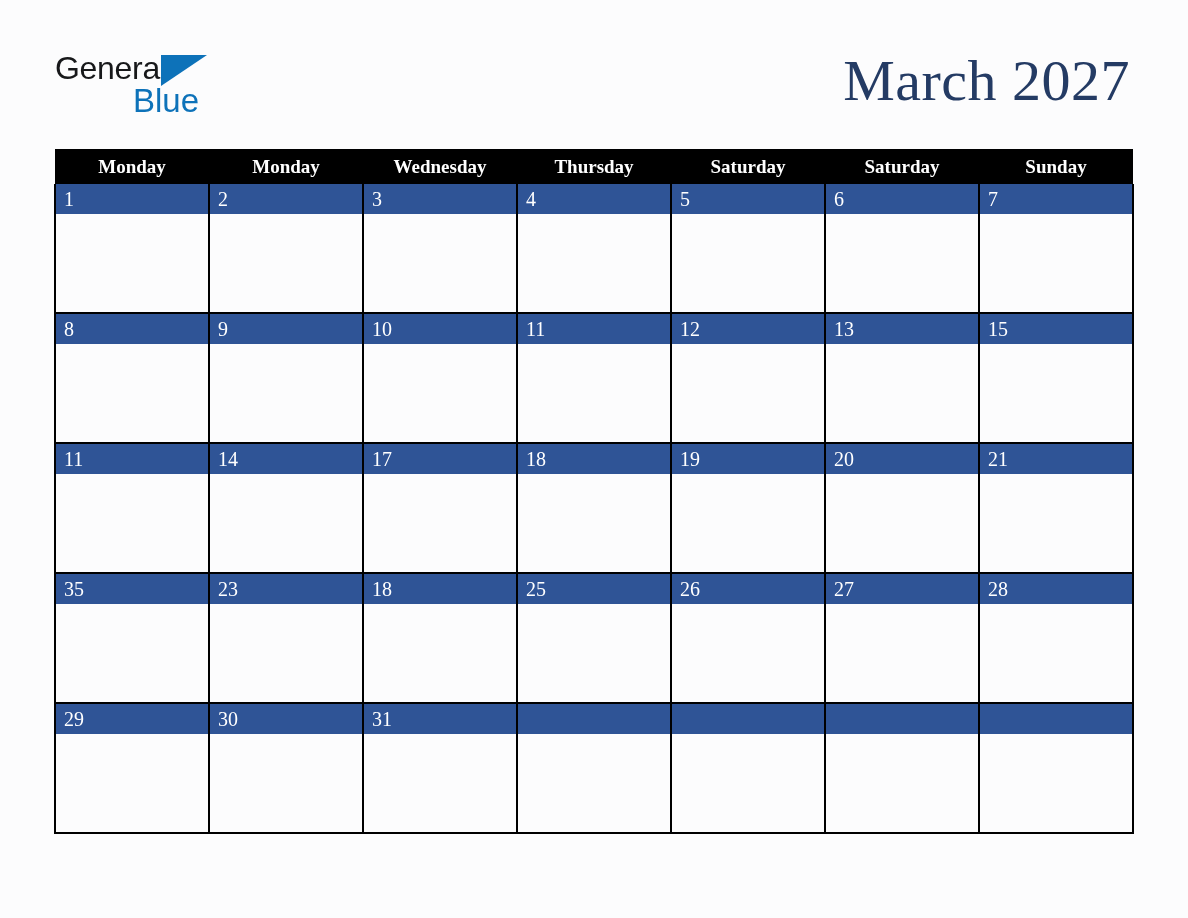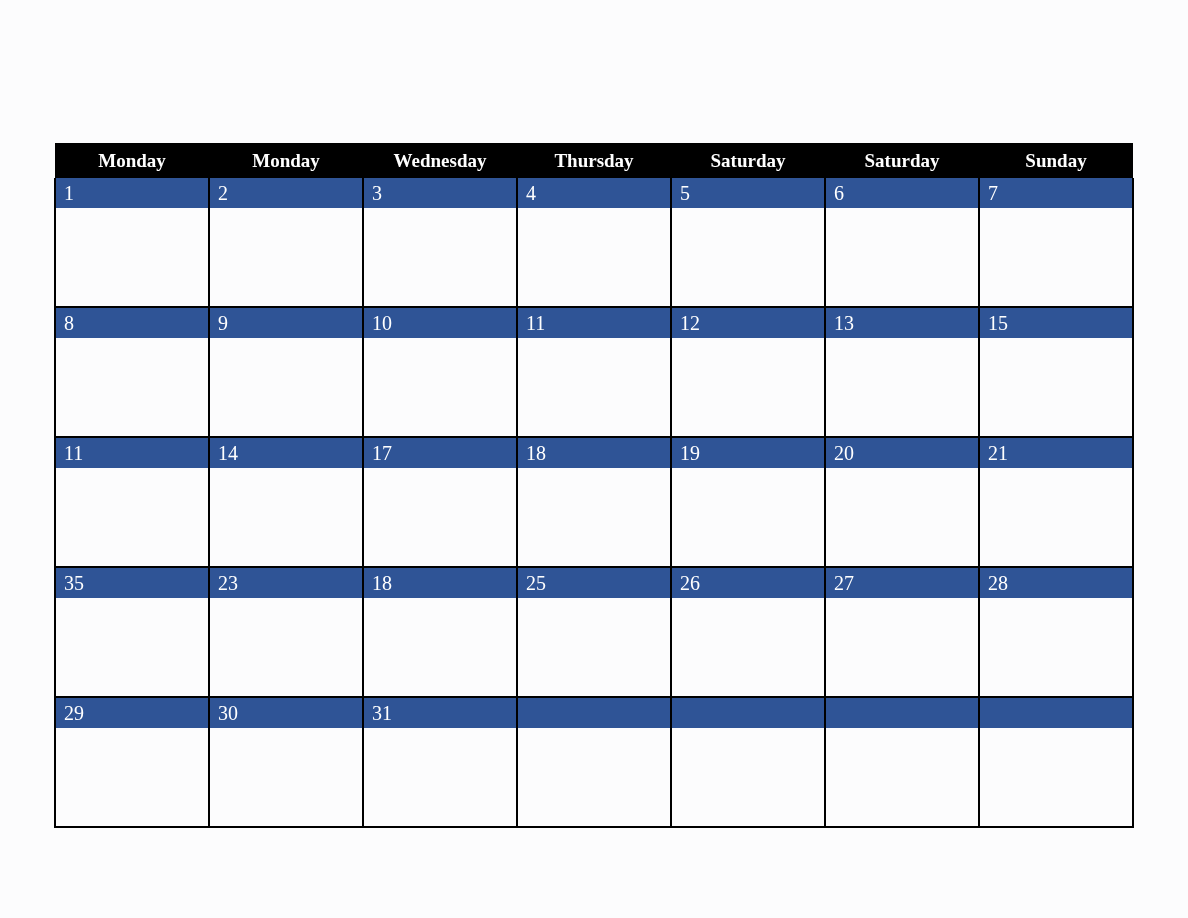--- a/index.html
+++ b/index.html
@@ -83,21 +83,21 @@
     line-height: 66px;
     color: #243b64;
     white-space: nowrap;
     letter-spacing: 0.5px;
   }
 
   
   .calendar {
     position: absolute;
     left: 54px;
-    top: 143px;
+    top: 149px;
     width: 1080px;
     border-collapse: collapse;
     table-layout: fixed;
   }
 
   .calendar th {
     background: #000000;
     color: #ffffff;
     font-family: "Liberation Serif", "DejaVu Serif", serif;
     font-weight: bold;
@@ -145,21 +145,29 @@
     background: #fcfcfd;
   }
 </style>
 </head>
 <body>
 
 <div class="page">
 
   <div class="top-bar">
 
-
+    <div class="logo">
+      <div class="logo-row1">
+        <span class="logo-general">General</span>
+        <span class="logo-triangle"></span>
+      </div>
+      <span class="logo-blue">Blue</span>
+    </div>
+
+    <div class="month-title">March 2027</div>
   </div>
 
   <table class="calendar">
     <thead>
       <tr>
         <th>Monday</th>
         <th>Monday</th>
         <th>Wednesday</th>
         <th>Thursday</th>
         <th>Saturday</th>

